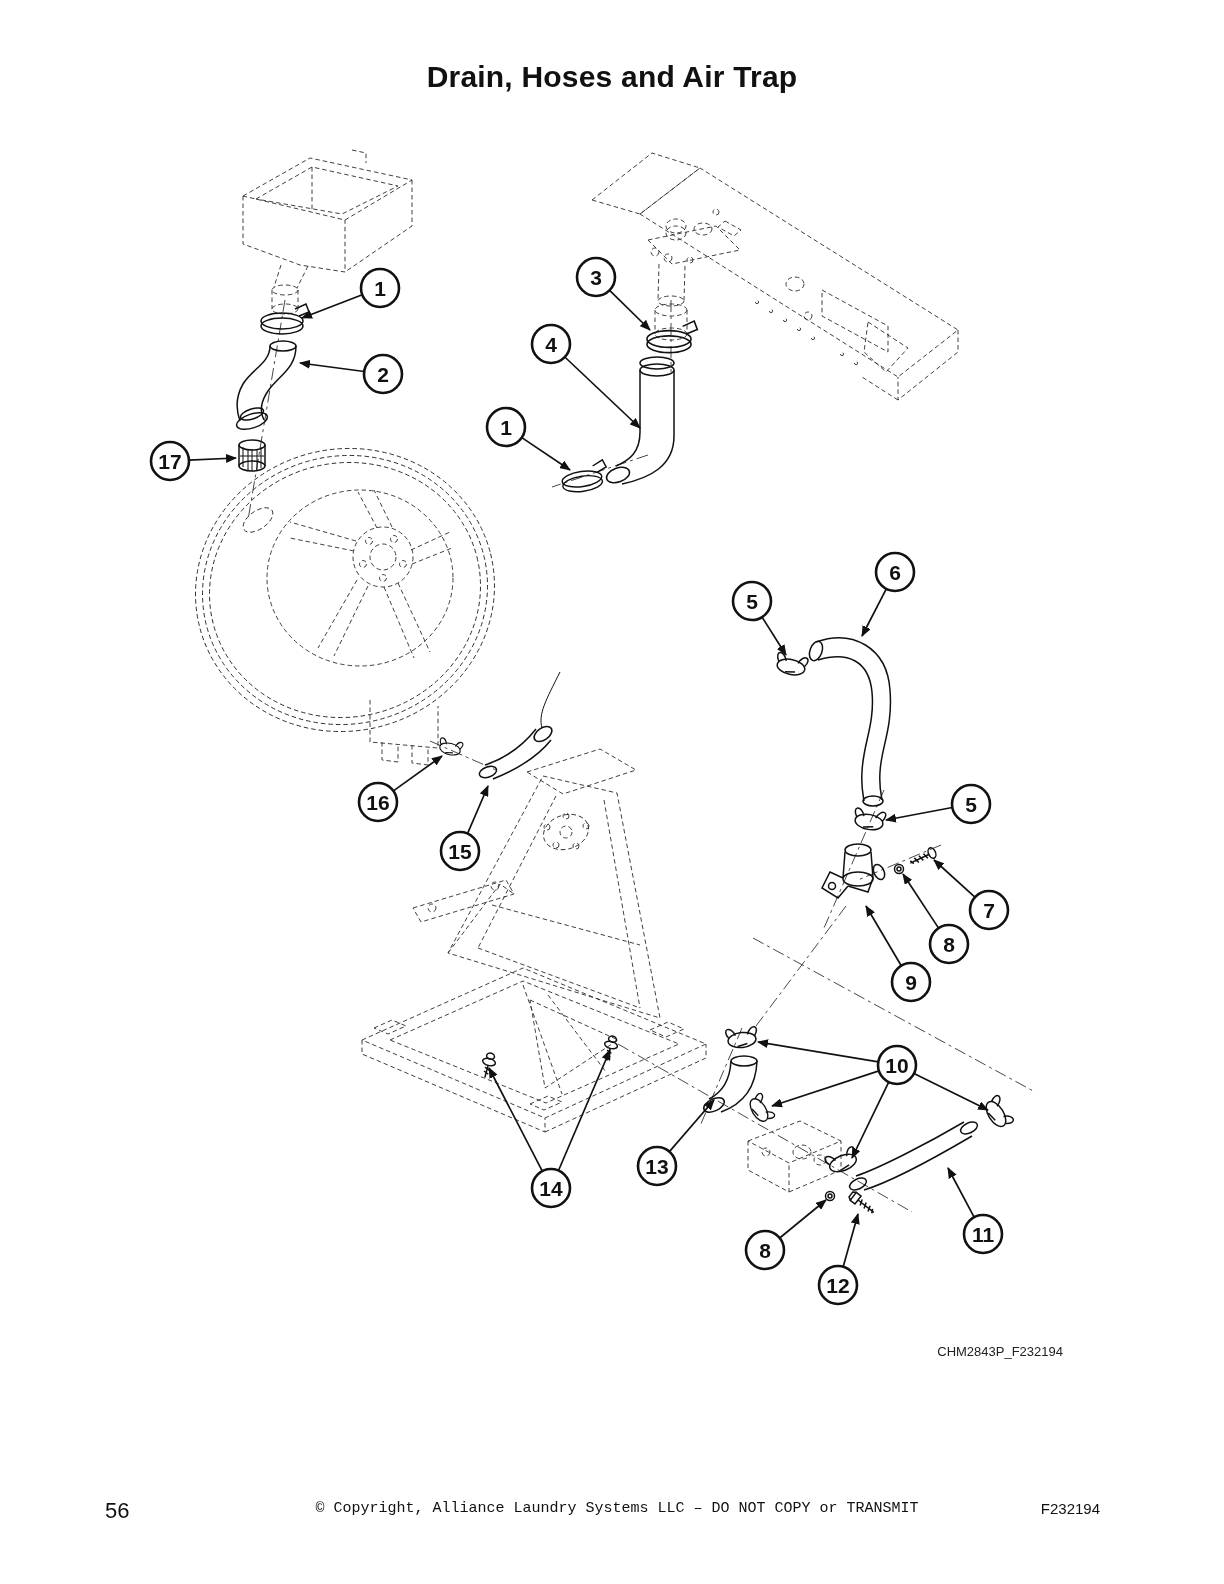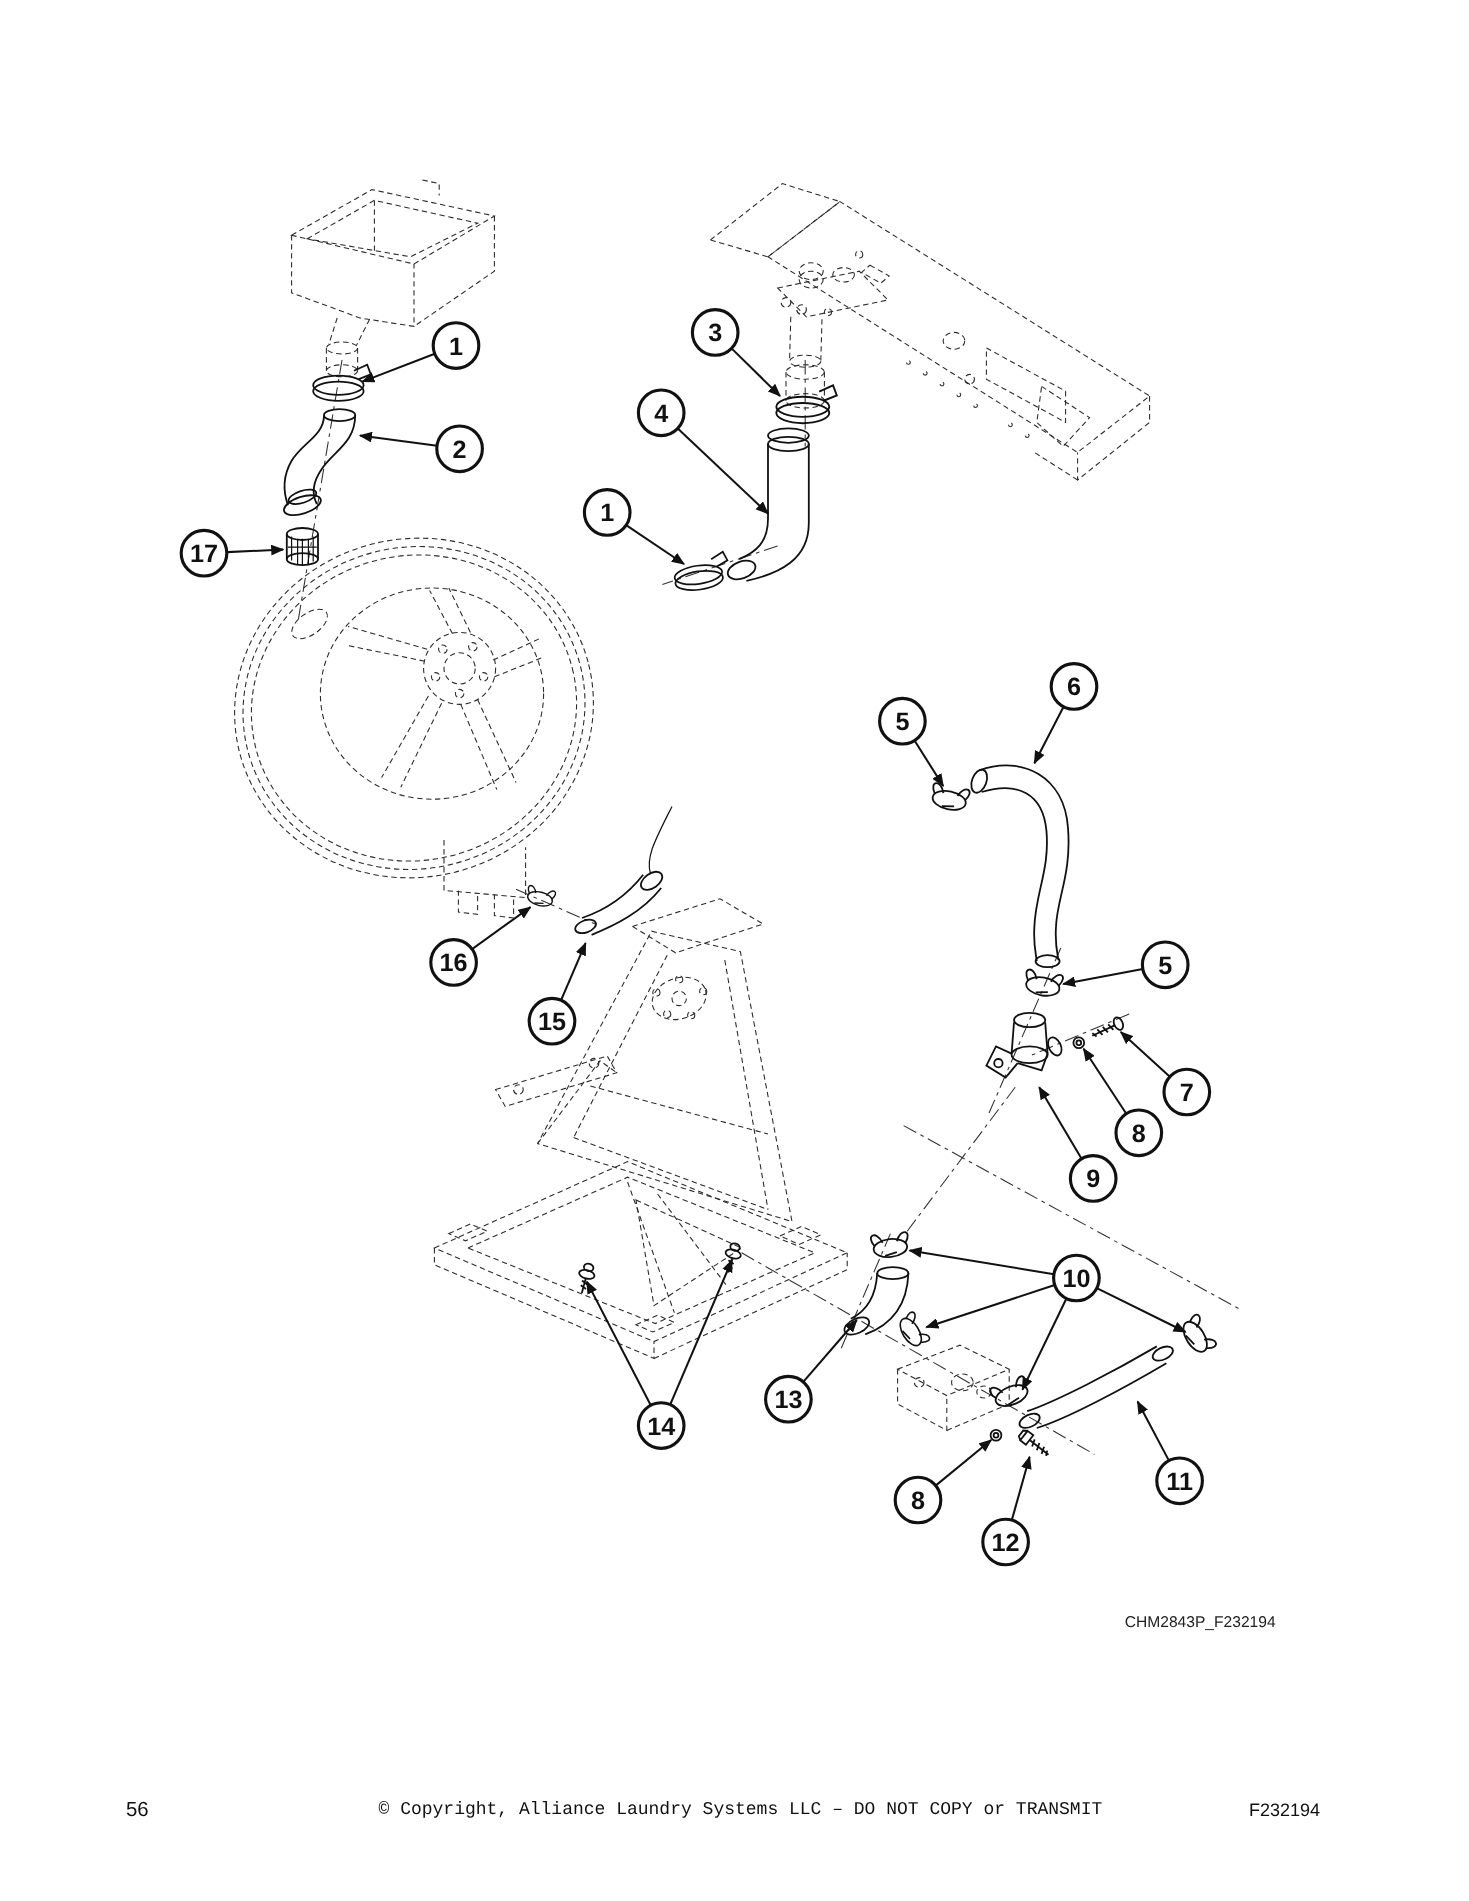--- a/index.html
+++ b/index.html
@@ -15,29 +15,30 @@
   svg.diagram{position:absolute;top:0;left:0;}
   .dash{fill:none;stroke:#2b2b2b;stroke-width:0.9;stroke-dasharray:4.5 3;}
   .solid{fill:none;stroke:#111;stroke-width:1.5;}
   .thin{fill:none;stroke:#111;stroke-width:1;}
   .cl{fill:none;stroke:#333;stroke-width:0.9;stroke-dasharray:12 4 3 4;}
   .leader{stroke:#111;stroke-width:1.7;}
   .callout-circle{fill:#ffffff;stroke:#111;stroke-width:2.6;}
   .callout-num{font-family:"Liberation Sans",sans-serif;font-size:21px;font-weight:bold;fill:#111;text-anchor:middle;}
   .figcode{position:absolute;top:1344px;right:161px;font-size:13px;color:#222;}
   .footer{position:absolute;top:1498px;left:0;right:0;height:30px;font-size:15px;color:#111;}
-  .footer .pagenum{position:absolute;left:105px;top:0;font-size:17px;}
+  .footer .pagenum{position:absolute;left:105px;top:0;font-size:22px;}
   .footer .copy{position:absolute;left:10px;right:0;top:2px;text-align:center;font-size:15px;font-family:Liberation Mono, monospace;}
   .footer .doccode{position:absolute;right:124px;top:2px;font-size:15px;}
 </style>
 </head>
 <body>
 
 <div class="page">
 
+  <h1 class="title">Drain, Hoses and Air Trap</h1>
 
   <svg class="diagram" id="diagram" width="1224" height="1584" viewBox="0 0 1224 1584" xmlns="http://www.w3.org/2000/svg">
     <defs>
       <marker id="arrowhead" markerWidth="11" markerHeight="9" refX="10" refY="4.5" orient="auto" markerUnits="userSpaceOnUse">
         <path d="M0,0 L11,4.5 L0,9 Z" fill="#111"></path>
       </marker>
 
       <g id="wclamp">
         <ellipse cx="0" cy="0" rx="14" ry="7.5"></ellipse>
         <path d="M-6,-5 C-10,-16 -20,-13 -13,-3"></path>

